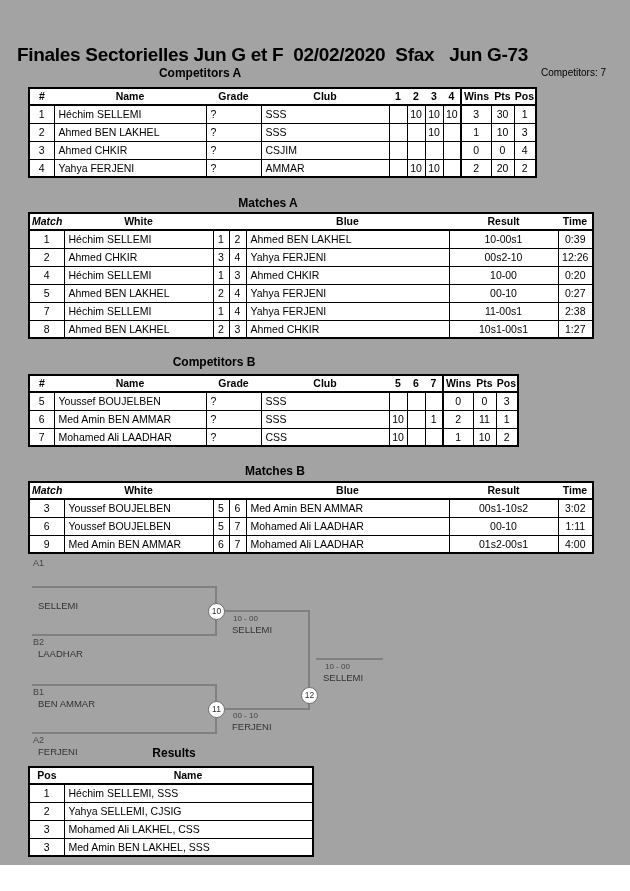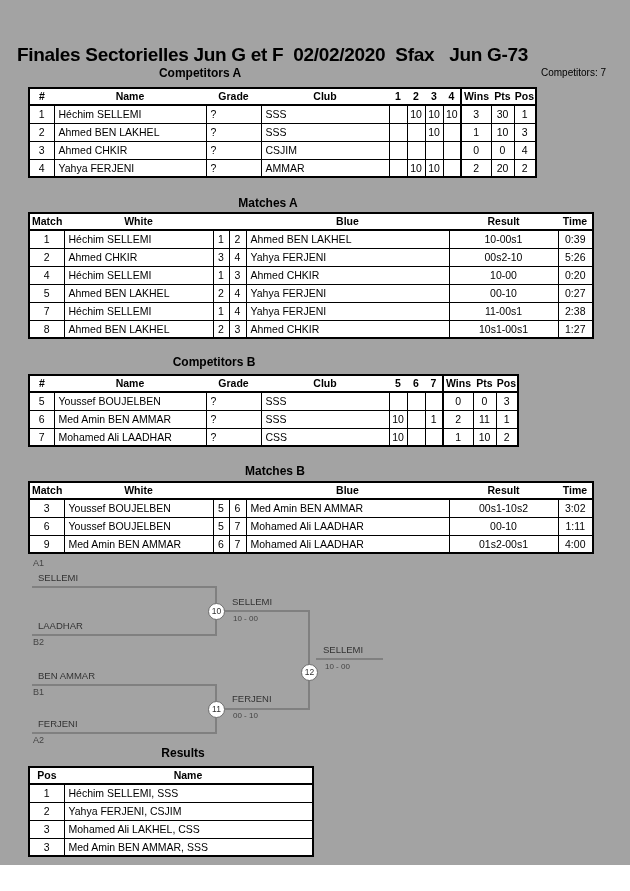--- a/index.html
+++ b/index.html
@@ -12,27 +12,27 @@
 
   table.t{position:absolute;border-collapse:collapse;table-layout:fixed;background:#fff;
           border:2px solid #000;}
   table.t td{border:1px solid #000;font-size:10.5px;white-space:nowrap;overflow:hidden;padding:0;line-height:1;}
   table.t th{border:1px solid #000;border-left:none;border-right:none;border-bottom-width:2px;
              font-size:10.5px;font-weight:bold;white-space:nowrap;overflow:hidden;padding:0;line-height:1;}
   table.t tbody tr{height:18px;}
   table.t thead tr{height:17px;}
   .c{text-align:center;}
   .l{text-align:left;padding-left:4px !important;margin-left:12px;}
-  .hl{text-align:left;padding-left:2px !important;}
+  .hl{text-align:left;padding-left:2px !important;font-style:italic;}
   th.bL,td.bL{border-left:2px solid #000 !important;}
 
   .ln{position:absolute;background:#808080;}
   .badge{position:absolute;width:15px;height:15px;border:1px solid #6e6e6e;border-radius:50%;
          background:#fff;font-size:8.5px;line-height:15px;text-align:center;color:#333;z-index:2;}
-  .bname{position:absolute;font-size:9.5px;color:#333;white-space:nowrap;}
+  .bname{position:absolute;font-size:9.5px;color:#333;white-space:nowrap;margin-top:28px;}
   .bseed{position:absolute;font-size:9px;color:#444;white-space:nowrap;}
   .bscore{position:absolute;font-size:8px;color:#444;white-space:nowrap;}
 </style>
 </head>
 <body>
 
 <div class="page">
 
   <div class="title">Finales Sectorielles Jun G et F  02/02/2020  Sfax   Jun G-73</div>
   <div class="comp-count">Competitors: 7</div>
@@ -155,21 +155,21 @@
         <td class="c">10-00s1</td>
         <td class="c">0:39</td>
       </tr>
       <tr>
         <td class="c">2</td>
         <td class="l">Ahmed CHKIR</td>
         <td class="c">3</td>
         <td class="c">4</td>
         <td class="l">Yahya FERJENI</td>
         <td class="c">00s2-10</td>
-        <td class="c">5:26</td>
+        <td class="c">12:26</td>
       </tr>
       <tr>
         <td class="c">4</td>
         <td class="l">Héchim SELLEMI</td>
         <td class="c">1</td>
         <td class="c">3</td>
         <td class="l">Ahmed CHKIR</td>
         <td class="c">10-00</td>
         <td class="c">0:20</td>
       </tr>
@@ -340,55 +340,55 @@
     <div class="bseed" style="left:33px;top:558px">A1</div>
     <div class="bname" style="left:38px;top:620px">LAADHAR</div>
     <div class="bseed" style="left:33px;top:637px">B2</div>
     <div class="bname" style="left:38px;top:670px">BEN AMMAR</div>
     <div class="bseed" style="left:33px;top:687px">B1</div>
     <div class="bname" style="left:38px;top:718px">FERJENI</div>
     <div class="bseed" style="left:33px;top:735px">A2</div>
 
     <div class="badge" style="left:208px;top:603px">10</div>
     <div class="badge" style="left:208px;top:701px">11</div>
-    <div class="badge" style="left:301px;top:664px">12</div>
+    <div class="badge" style="left:301px;top:687px">12</div>
 
     <div class="bname" style="left:232px;top:596px">SELLEMI</div>
     <div class="bscore" style="left:233px;top:614px">10 - 00</div>
     <div class="bname" style="left:232px;top:693px">FERJENI</div>
     <div class="bscore" style="left:233px;top:711px">00 - 10</div>
     <div class="bname" style="left:323px;top:644px">SELLEMI</div>
     <div class="bscore" style="left:325px;top:662px">10 - 00</div>
   </div>
 
-  <div class="sec-title" style="left:183px;top:746px">Results</div>
+  <div class="sec-title" style="left:174px;top:746px">Results</div>
   <table class="t" style="left:28px;top:766px;width:284px">
     <colgroup>
         <col style="width:35px">
         <col style="width:249px">
       </colgroup>
     <thead>
       <tr>
         <th class="c">Pos</th>
         <th class="c">Name</th>
       </tr>
     </thead>
     <tbody>
       <tr>
         <td class="c">1</td>
         <td class="l">Héchim SELLEMI, SSS</td>
       </tr>
       <tr>
         <td class="c">2</td>
-        <td class="l">Yahya FERJENI, CSJIM</td>
+        <td class="l">Yahya SELLEMI, CJSIG</td>
       </tr>
       <tr>
         <td class="c">3</td>
         <td class="l">Mohamed Ali LAKHEL, CSS</td>
       </tr>
       <tr>
         <td class="c">3</td>
-        <td class="l">Med Amin BEN AMMAR, SSS</td>
+        <td class="l">Med Amin BEN LAKHEL, SSS</td>
       </tr>
     </tbody>
   </table>
 
 </div>
 
 </body></html>

